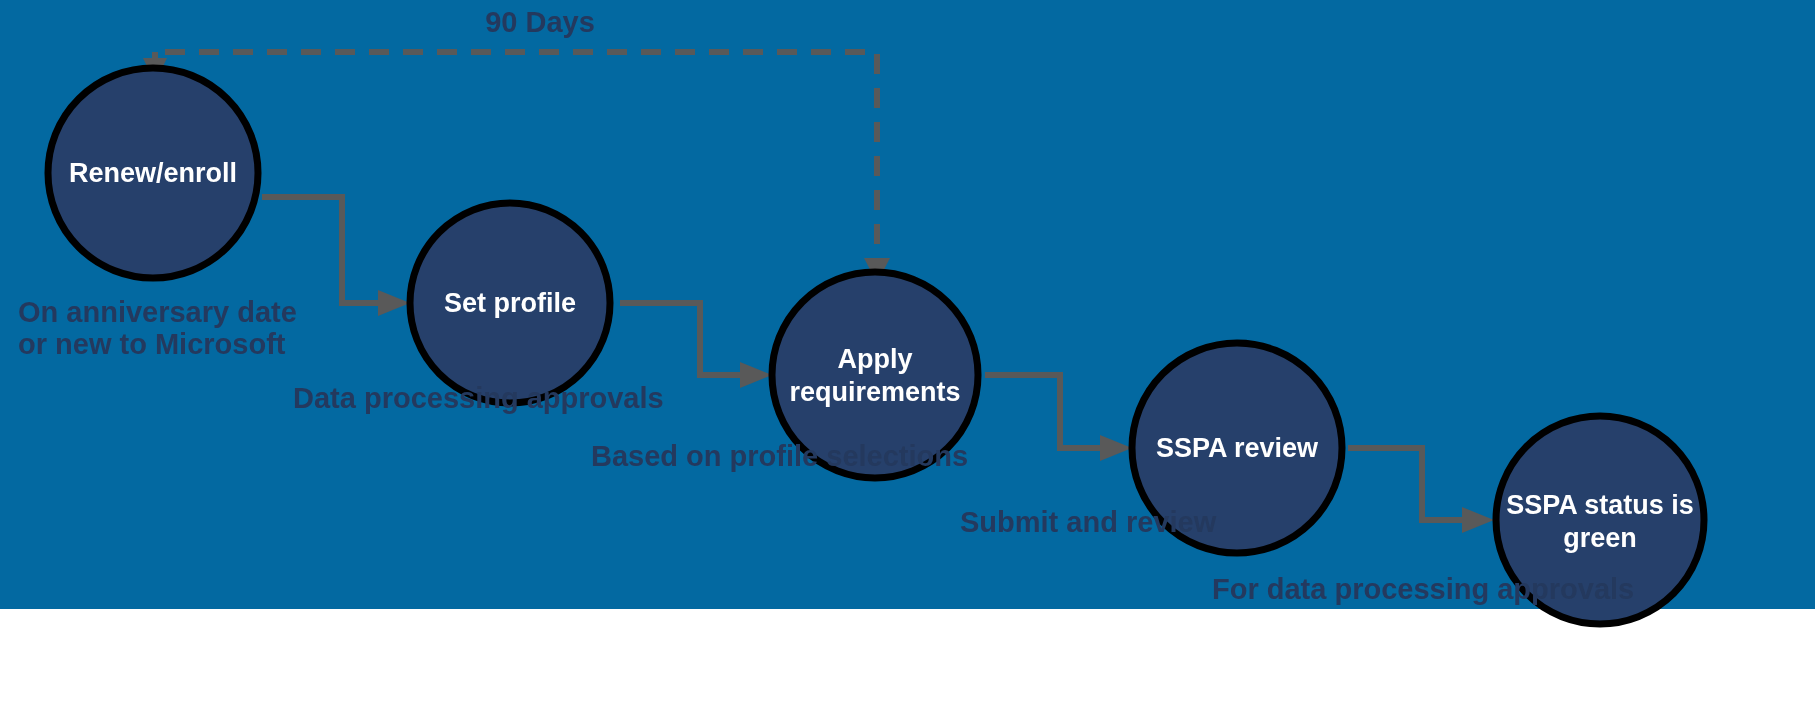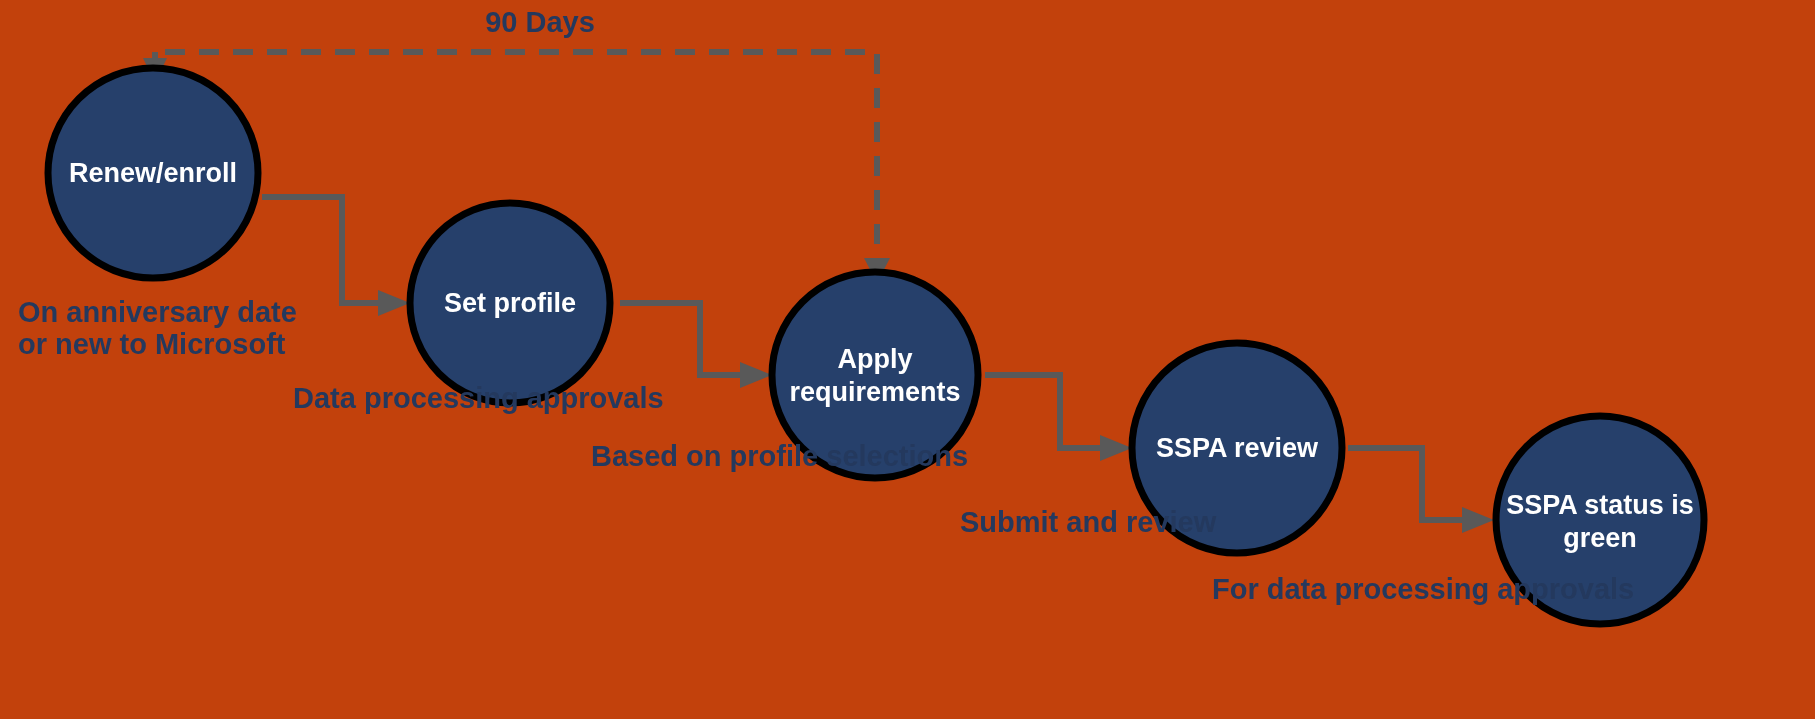--- a/index.html
+++ b/index.html
@@ -9,22 +9,22 @@
   }
   body {
     width: 1815px;
     height: 719px;
     overflow: hidden;
     font-family: "Liberation Sans", sans-serif;
   }
   #diagram-root {
     position: relative;
     width: 1815px;
-    height: 719px;
-    background: #c2410c;
+    height: 609px;
+    background: #0369a1;
   }
   svg.flow {
     display: block;
     width: 1815px;
     height: 719px;
   }
   .node-circle {
     fill: #26406B;
     stroke: #000000;
     stroke-width: 7;

